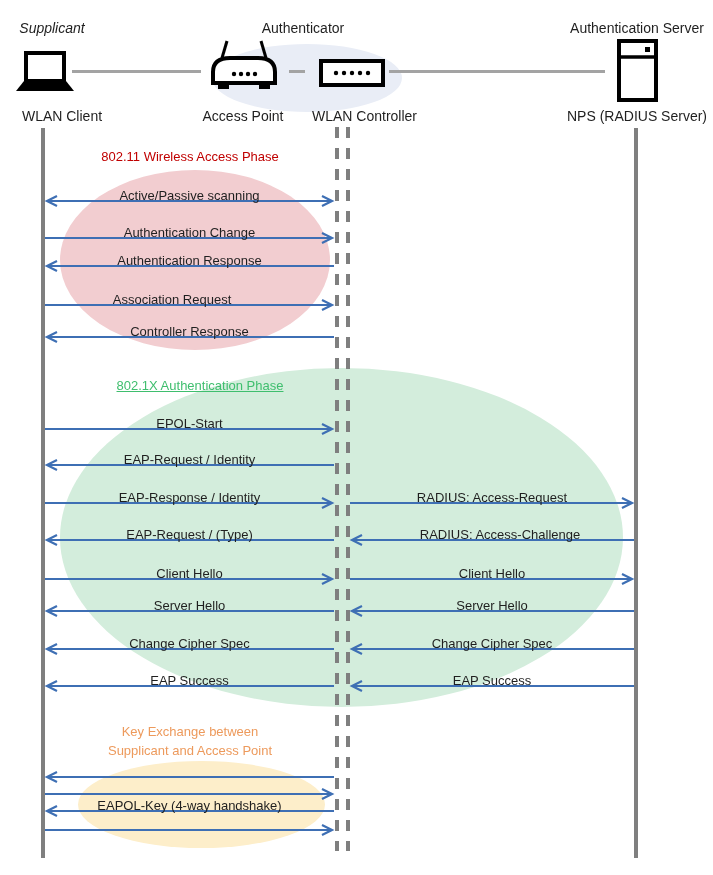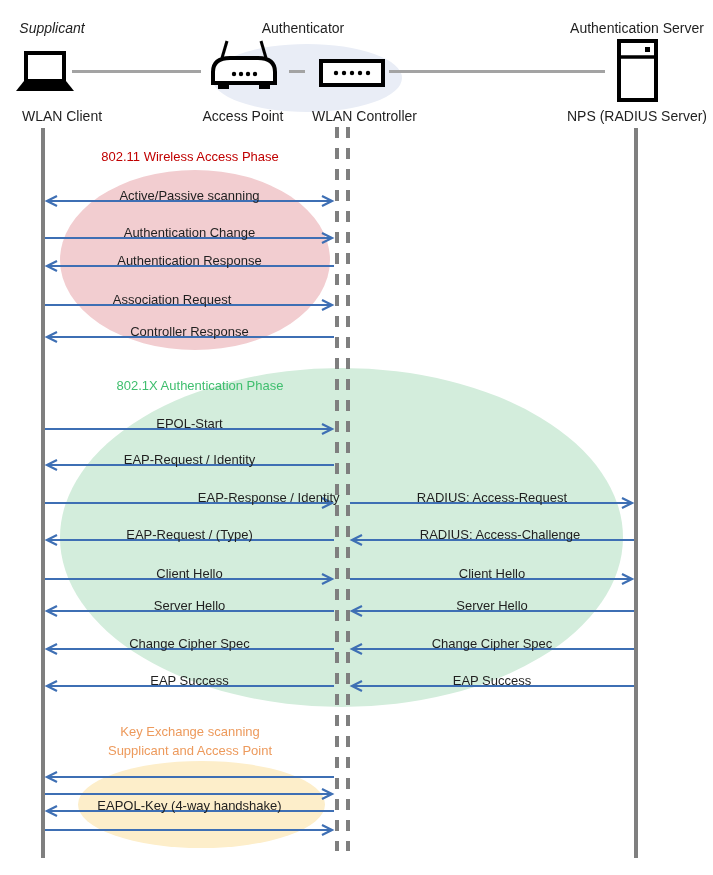--- a/index.html
+++ b/index.html
@@ -83,23 +83,23 @@
 
   <div class="hdr" style="left:12px;top:20px;width:80px;font-style:italic;">Supplicant</div>
   <div class="hdr" style="left:243px;top:20px;width:120px;">Authenticator</div>
   <div class="hdr" style="left:557px;top:20px;width:160px;">Authentication Server</div>
   <div class="hdr" style="left:12px;top:108px;width:100px;">WLAN Client</div>
   <div class="hdr" style="left:193px;top:108px;width:100px;">Access Point</div>
   <div class="hdr" style="left:312px;top:108px;width:100px;">WLAN Controller</div>
   <div class="hdr" style="left:557px;top:108px;width:160px;">NPS (RADIUS Server)</div>
 
   <div class="phase-title t-red" style="left:40px;top:147px;width:300px;">802.11 Wireless Access Phase</div>
-  <div class="phase-title t-green" style="left:50px;top:376px;width:300px;">802.1X Authentication Phase</div>
+  <div class="phase-title t-green" style="left:50px;top:376px;width:300px;text-decoration:underline;">802.1X Authentication Phase</div>
   <div class="phase-title t-orange" style="left:40px;top:722px;width:300px;">
-    <div>Key Exchange scanning</div>
+    <div>Key Exchange between</div>
     <div>Supplicant and Access Point</div>
   </div>
 
   <div id="messages-layer">
       <svg class="msg-arrow" width="289" height="16" viewBox="0 0 289 16" style="left: 45px; top: 193px;">
         <line x1="2.5" x2="286.5" y1="8" y2="8" stroke="#3E6FB4" stroke-width="2.2"></line>
         <polyline points="277,3 287,8 277,13" fill="none" stroke="#3E6FB4" stroke-width="2.2"></polyline>
         <polyline points="12,3 2,8 12,13" fill="none" stroke="#3E6FB4" stroke-width="2.2"></polyline>
       </svg>
       <div class="msg-label" style="left: 39.5px; top: 180px;">Active/Passive scanning</div>
@@ -130,21 +130,21 @@
       <div class="msg-label" style="left: 39.5px; top: 408px;">EPOL-Start</div>
       <svg class="msg-arrow" width="289" height="16" viewBox="0 0 289 16" style="left: 45px; top: 457px;">
         <line x1="2.5" x2="289" y1="8" y2="8" stroke="#3E6FB4" stroke-width="2.2"></line>
         <polyline points="12,3 2,8 12,13" fill="none" stroke="#3E6FB4" stroke-width="2.2"></polyline>
       </svg>
       <div class="msg-label" style="left: 39.5px; top: 444px;">EAP-Request / Identity</div>
       <svg class="msg-arrow" width="289" height="16" viewBox="0 0 289 16" style="left: 45px; top: 495px;">
         <line x1="0" x2="286.5" y1="8" y2="8" stroke="#3E6FB4" stroke-width="2.2"></line>
         <polyline points="277,3 287,8 277,13" fill="none" stroke="#3E6FB4" stroke-width="2.2"></polyline>
       </svg>
-      <div class="msg-label" style="left: 39.5px; top: 482px; text-align: right;">EAP-Response / Identity</div>
+      <div class="msg-label" style="left: 39.5px; top: 482px;">EAP-Response / Identity</div>
       <svg class="msg-arrow" width="284" height="16" viewBox="0 0 284 16" style="left: 350px; top: 495px;">
         <line x1="0" x2="281.5" y1="8" y2="8" stroke="#3E6FB4" stroke-width="2.2"></line>
         <polyline points="272,3 282,8 272,13" fill="none" stroke="#3E6FB4" stroke-width="2.2"></polyline>
       </svg>
       <div class="msg-label" style="left: 342px; top: 482px;">RADIUS: Access-Request</div>
       <svg class="msg-arrow" width="289" height="16" viewBox="0 0 289 16" style="left: 45px; top: 532px;">
         <line x1="2.5" x2="289" y1="8" y2="8" stroke="#3E6FB4" stroke-width="2.2"></line>
         <polyline points="12,3 2,8 12,13" fill="none" stroke="#3E6FB4" stroke-width="2.2"></polyline>
       </svg>
       <div class="msg-label" style="left: 39.5px; top: 519px;">EAP-Request / (Type)</div>

